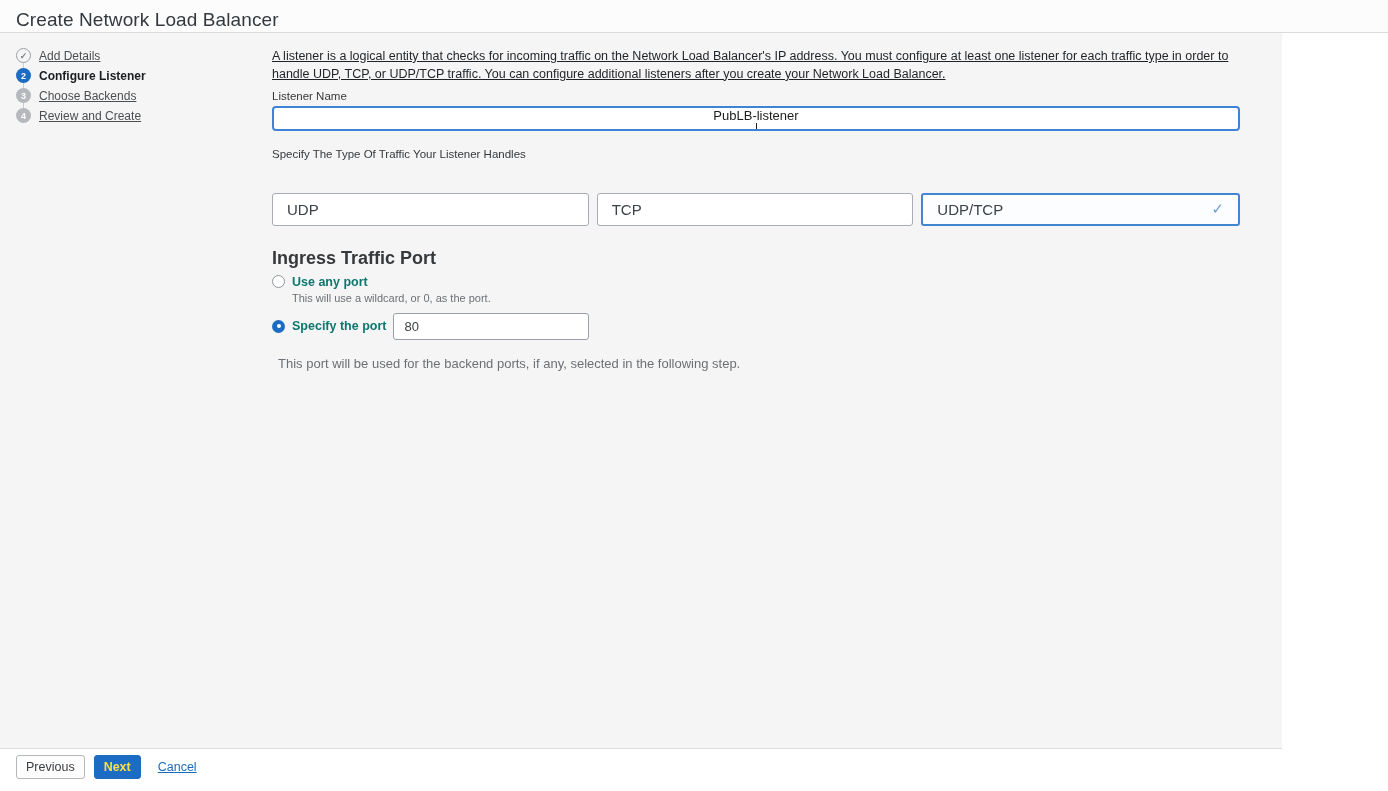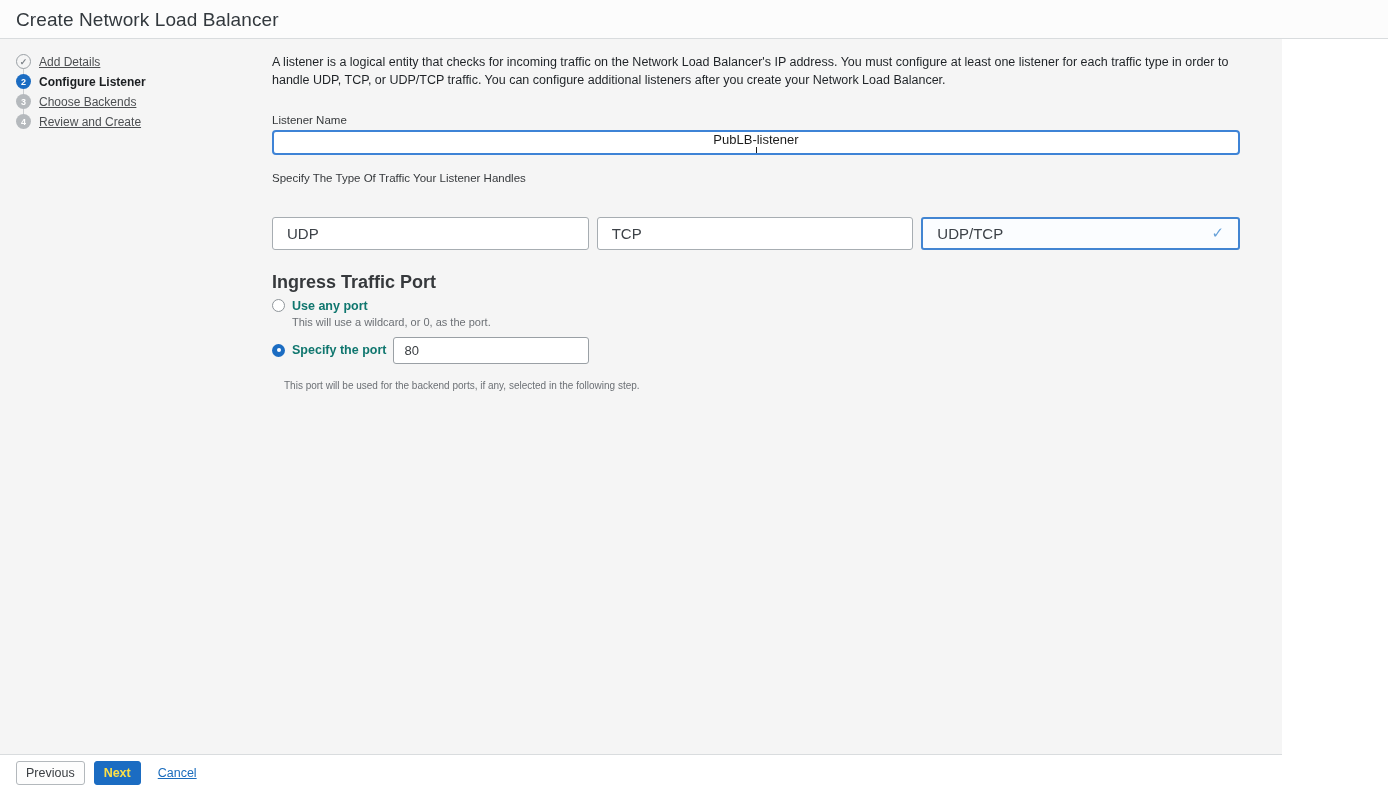--- a/index.html
+++ b/index.html
@@ -5,21 +5,21 @@
   * { box-sizing: border-box; margin: 0; padding: 0; }
   html, body {
     width: 1388px; height: 791px;
     background: #ffffff;
     font-family: "Liberation Sans", sans-serif;
     overflow: hidden;
     color: #333;
   }
   
   .header {
-    height: 39px;
+    height: 33px;
     background: #fcfcfc;
     border-bottom: 1px solid #d9dcde;
     padding: 9px 12px 0 16px;
   }
   .page-title {
     font-size: 19px;
     font-weight: 400;
     color: #33393e;
     letter-spacing: 0.1px;
   }
@@ -87,21 +87,22 @@
   }
   
   .main {
     flex: 1;
     padding: 15px 42px 0 0;
   }
   .description {
     font-size: 12.5px;
     line-height: 1.42;
     color: #1f2327;
-    margin-bottom: 24px;
+    margin-bottom: 6px;
+    text-decoration: underline;
   }
   .field-label {
     font-size: 11.5px;
     color: #36393c;
     margin-bottom: 4px;
   }
   
   .name-input {
     width: 100%;
     height: 25px;
@@ -203,23 +204,23 @@
     margin-left: 7px;
     border: 1px solid #9aa0a5;
     border-radius: 3px;
     padding: 0 10px;
     font-size: 13px;
     color: #3a3e42;
     font-family: "Liberation Sans", sans-serif;
     background: #fff;
   }
   .helper-bottom {
-    font-size: 10px;
+    font-size: 13px;
     color: #6c7075;
-    margin: 16px 0 0 12px;
+    margin: 16px 0 0 6px;
   }
   
   .footer {
     height: 35px;
     background: #fff;
     display: flex;
     align-items: center;
     padding-left: 16px;
     gap: 9px;
   }

